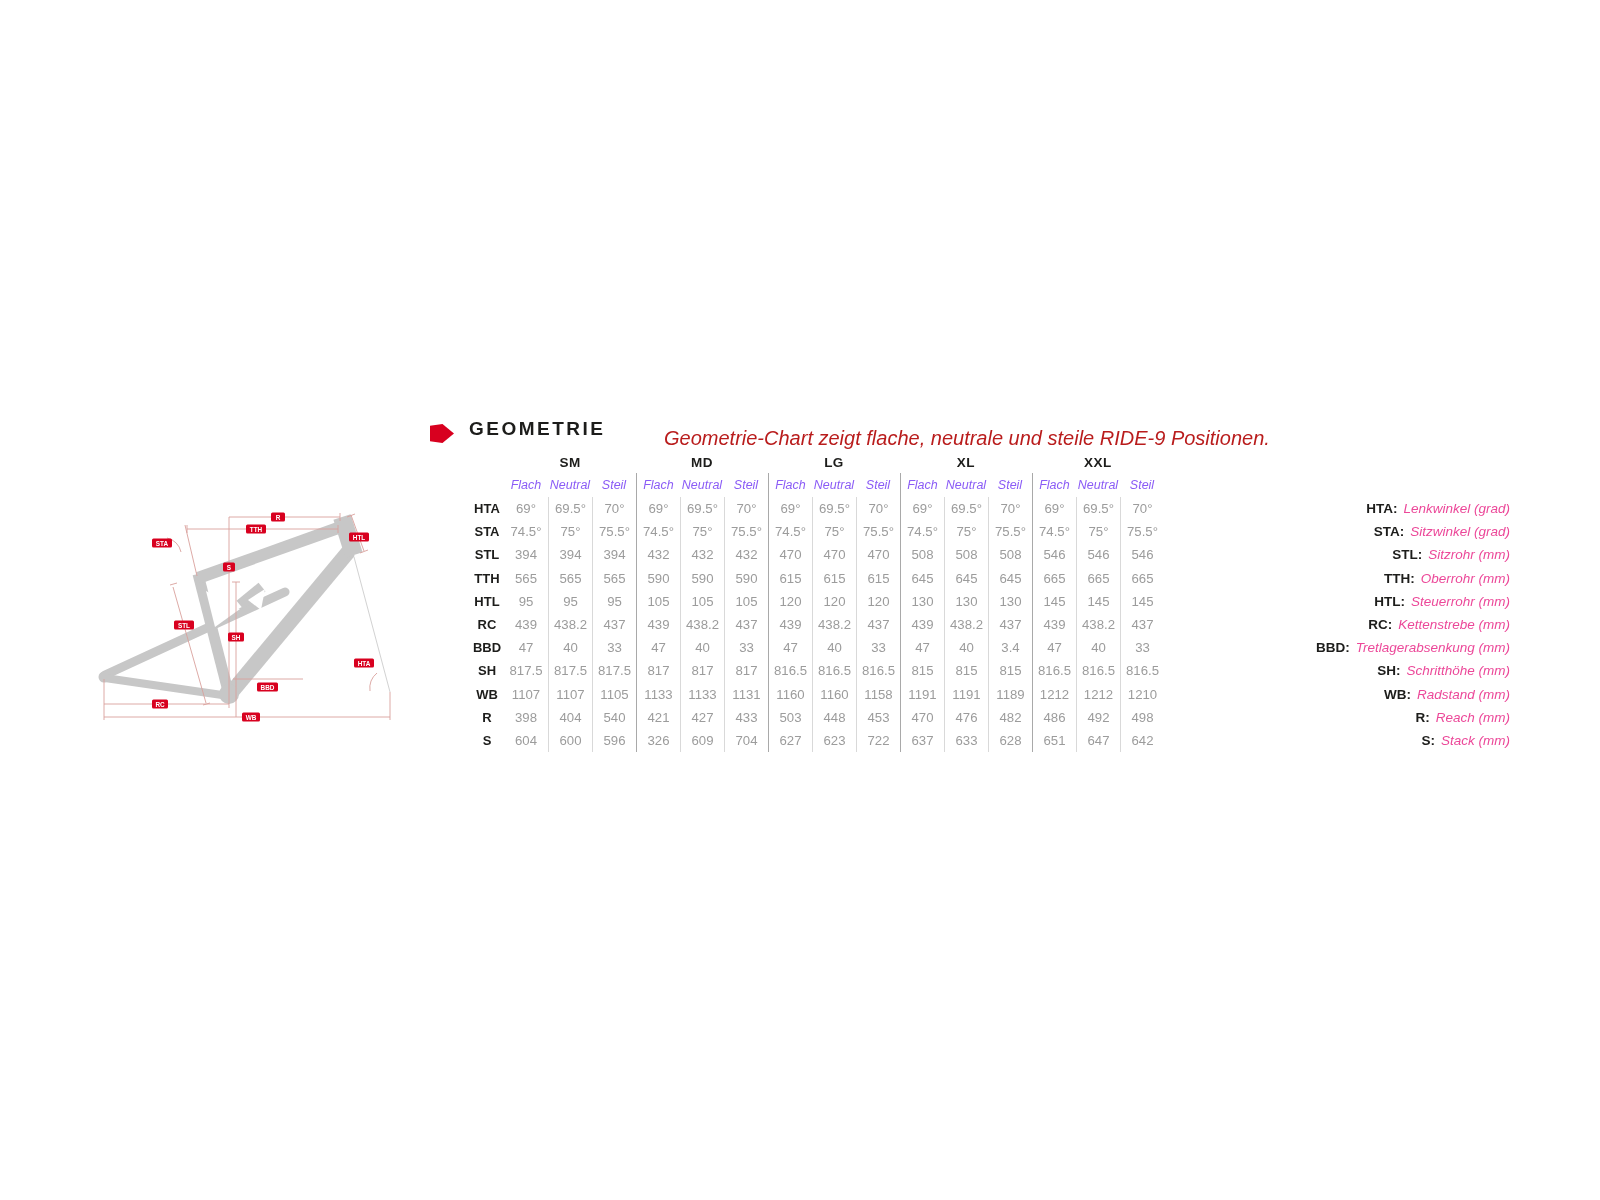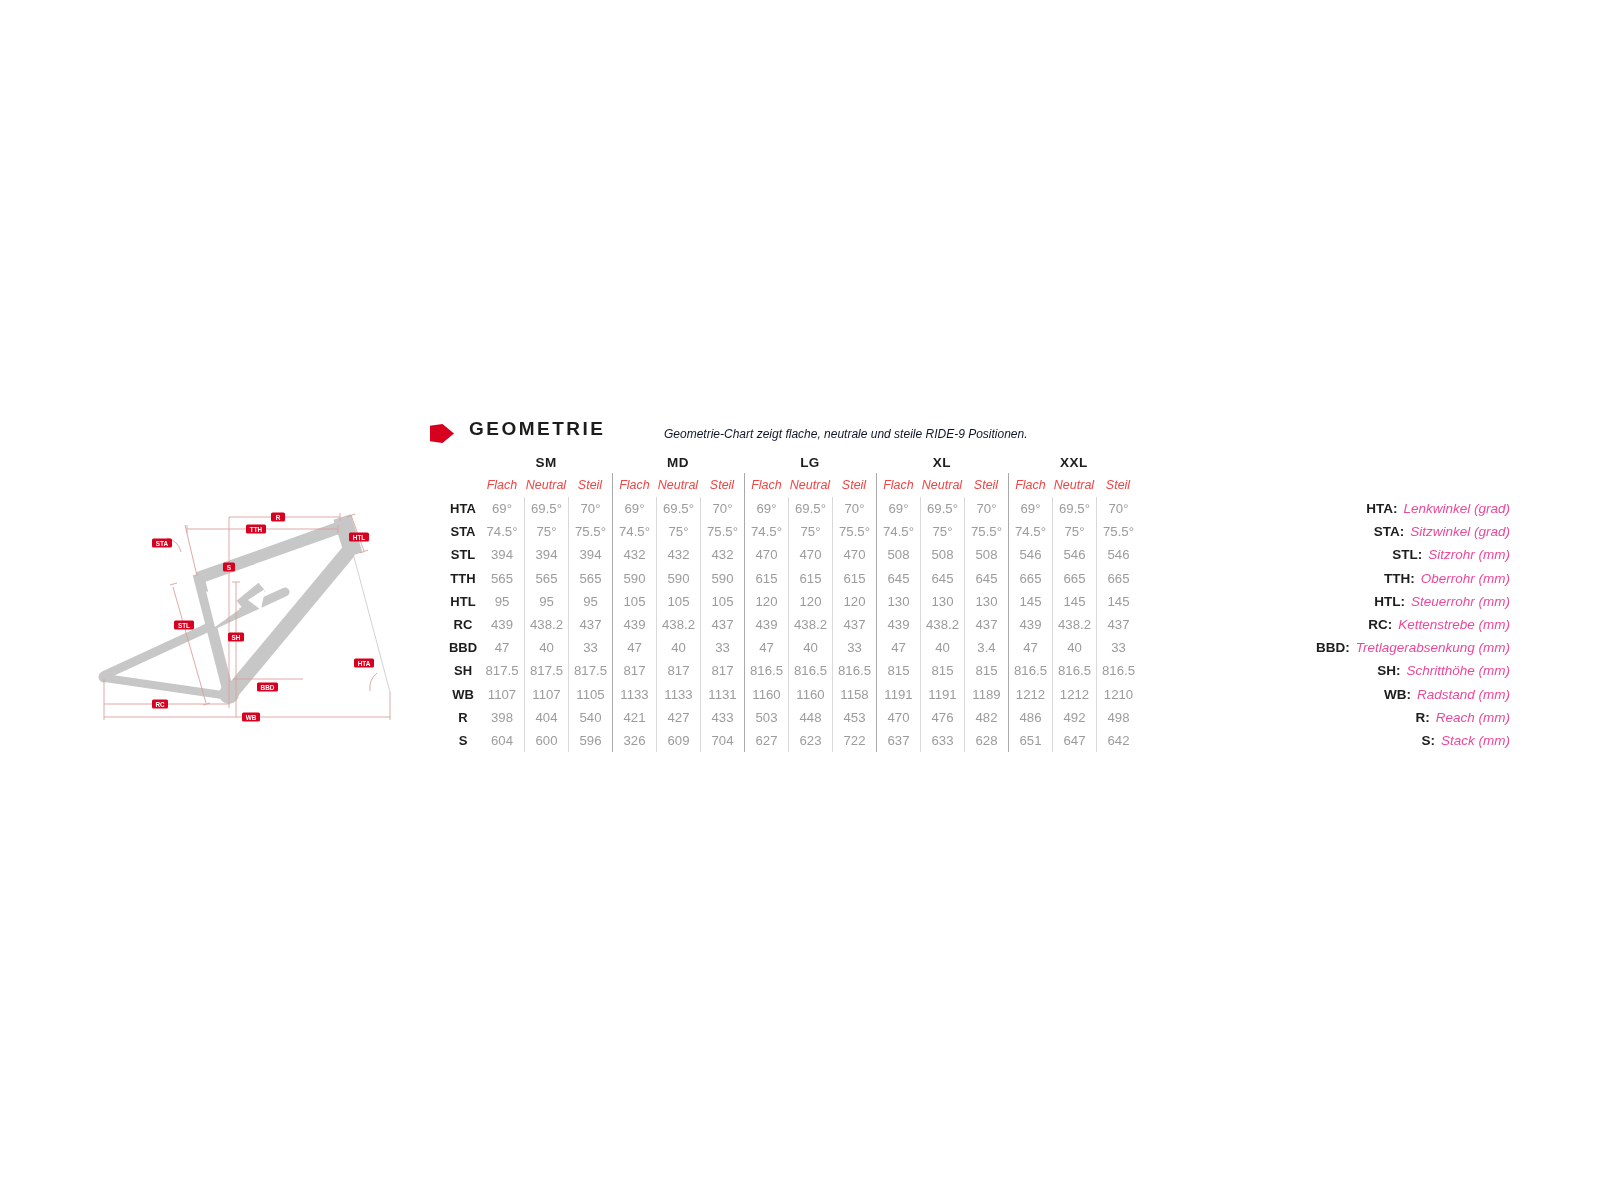--- a/index.html
+++ b/index.html
@@ -4,30 +4,30 @@
 <style>
   html,body{margin:0;padding:0;background:#fff;}
   body{width:1600px;height:1200px;position:relative;overflow:hidden;
        font-family:"Liberation Sans",sans-serif;color:#1d1d1b;}
   .abs{position:absolute;}
 
   
   #geo-arrow{left:430px;top:424px;width:24px;height:19px;background:#d8001f;
              clip-path:polygon(0 9%,52% 0,100% 50%,52% 100%,0 91%);}
   #title{left:469px;top:418px;font-size:19px;font-weight:bold;letter-spacing:2.5px;}
-  #subtitle{left:664px;top:427px;font-size:12px;font-style:italic;color:#0f172a;}
+  #subtitle{left:664px;top:427px;font-size:20px;font-style:italic;color:#b91c1c;}
 
   
-  #geo-table{left:438px;top:451px;}
+  #geo-table{left:462px;top:451px;}
   .size-row{display:grid;grid-template-columns:42px repeat(5,132px);height:22px;align-items:center;}
   .size-cell{text-align:center;font-weight:bold;font-size:13.5px;letter-spacing:.5px;}
   .subhead-row{display:grid;grid-template-columns:42px repeat(15,44px);height:24px;}
   .body-row{display:grid;grid-template-columns:42px repeat(15,44px);height:23.2px;}
   .sub-cell,.cell,.row-label{display:flex;align-items:center;justify-content:center;height:100%;box-sizing:border-box;}
-  .sub-cell{font-style:italic;font-size:12.5px;color:#ef4444;}
+  .sub-cell{font-style:italic;font-size:12.5px;color:#8b5cf6;}
   .row-label{font-weight:bold;font-size:13px;padding-left:8px;}
   .cell{font-size:13.2px;color:#9c9c9c;}
   .b-light{border-left:1px solid #d9d9d9;}
   .b-dark{border-left:1px solid #a9a9a9;}
 
   
   #legend{left:1316px;top:497px;}
   .legend-item{height:23.2px;display:flex;align-items:center;font-size:13.5px;white-space:nowrap;justify-content:flex-end;}
   .legend-abbr{font-weight:bold;color:#1d1d1b;margin-right:6px;}
   .legend-desc{font-style:italic;color:#ec4899;}

